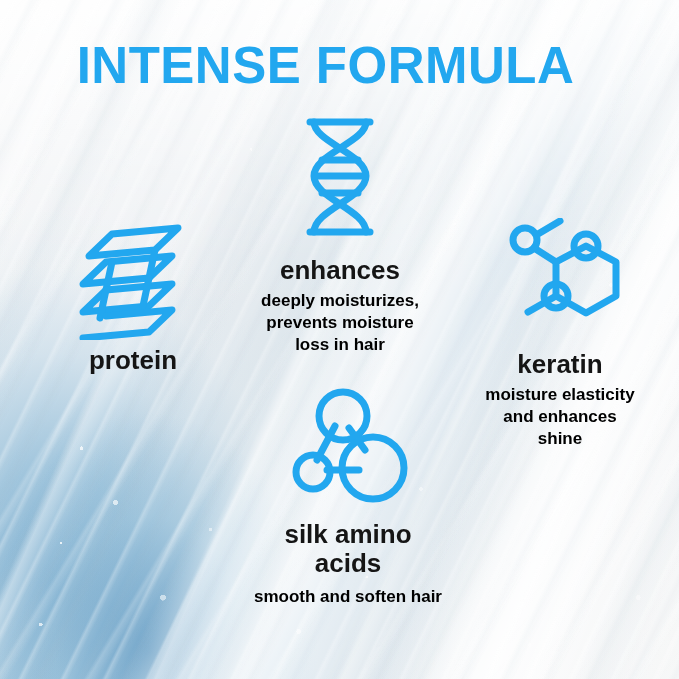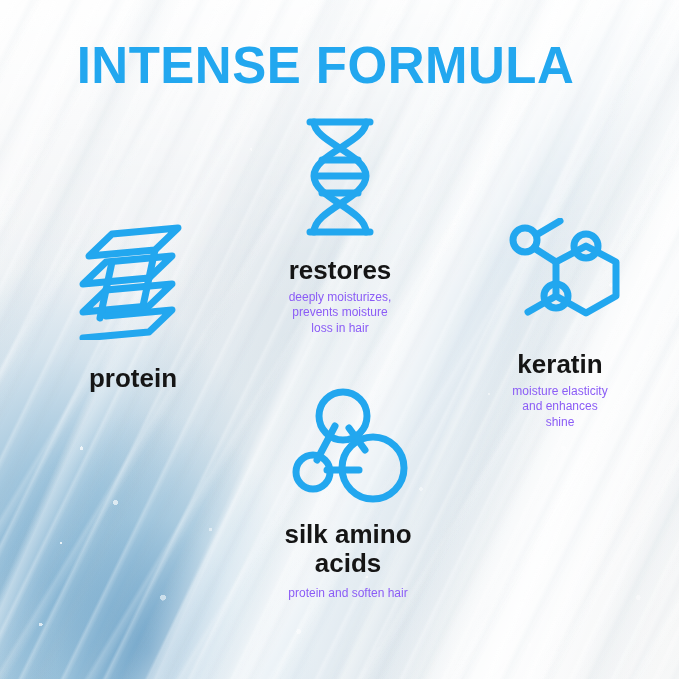--- a/index.html
+++ b/index.html
@@ -160,30 +160,30 @@
   }
   .feature .f-title {
     font-size: 26px;
     font-weight: 700;
     color: #151515;
     line-height: 1.12;
     margin-top: 6px;
     white-space: pre-line;
   }
   .feature .f-desc {
-    font-size: 12px;
-    font-weight: 400;
-    color: #8b5cf6;
+    font-size: 17px;
+    font-weight: 700;
+    color: #000000;
     line-height: 1.28;
     margin-top: 5px;
     white-space: pre-line;
   }
 
   #f-protein { left: 18px;  top: 222px; width: 230px; }
-  #f-protein .f-title { margin-top: 20px; }
+  #f-protein .f-title { margin-top: 2px; }
 
   #f-collagen { left: 240px; top: 118px; width: 200px; }
   #f-collagen .f-title { margin-top: 10px; }
 
   #f-keratin { left: 450px; top: 218px; width: 220px; }
   #f-keratin .f-title { }
 
   #f-silk { left: 228px; top: 388px; width: 240px; }
   #f-silk .f-title { }
   #f-silk .f-desc { margin-top: 8px; }
@@ -230,21 +230,21 @@
           <path d="M14 4 C14 24, 66 36, 66 58 C66 80, 14 92, 14 114"></path>
           <path d="M66 4 C66 24, 14 36, 14 58 C14 80, 66 92, 66 114"></path>
           <path d="M10 4 H70"></path>
           <path d="M10 114 H70"></path>
           <path d="M22 42 H58"></path>
           <path d="M16 58 H64"></path>
           <path d="M22 75 H58"></path>
         </g>
       </svg>
     </span>
-    <div class="f-title">restores</div>
+    <div class="f-title">enhances</div>
     <div class="f-desc">deeply moisturizes,
 prevents moisture
 loss in hair</div>
   </div>
 
   <div class="feature" id="f-keratin">
     <span class="icon-wrap">
       <svg width="132" height="122" viewBox="0 0 132 122" fill="none" aria-hidden="true">
         <g stroke="#22a7ef" stroke-width="7" stroke-linecap="round" stroke-linejoin="round" fill="none">
 
@@ -274,16 +274,16 @@
           <path d="M40 82 L72 82"></path>
           <path d="M62 40 L78 62"></path>
           <circle cx="56" cy="28" r="24"></circle>
           <circle cx="26" cy="84" r="17"></circle>
           <circle cx="86" cy="80" r="31"></circle>
         </g>
       </svg>
     </span>
     <div class="f-title">silk amino
 acids</div>
-    <div class="f-desc">protein and soften hair</div>
+    <div class="f-desc">smooth and soften hair</div>
   </div>
 
 </div>
 
 </body></html>

